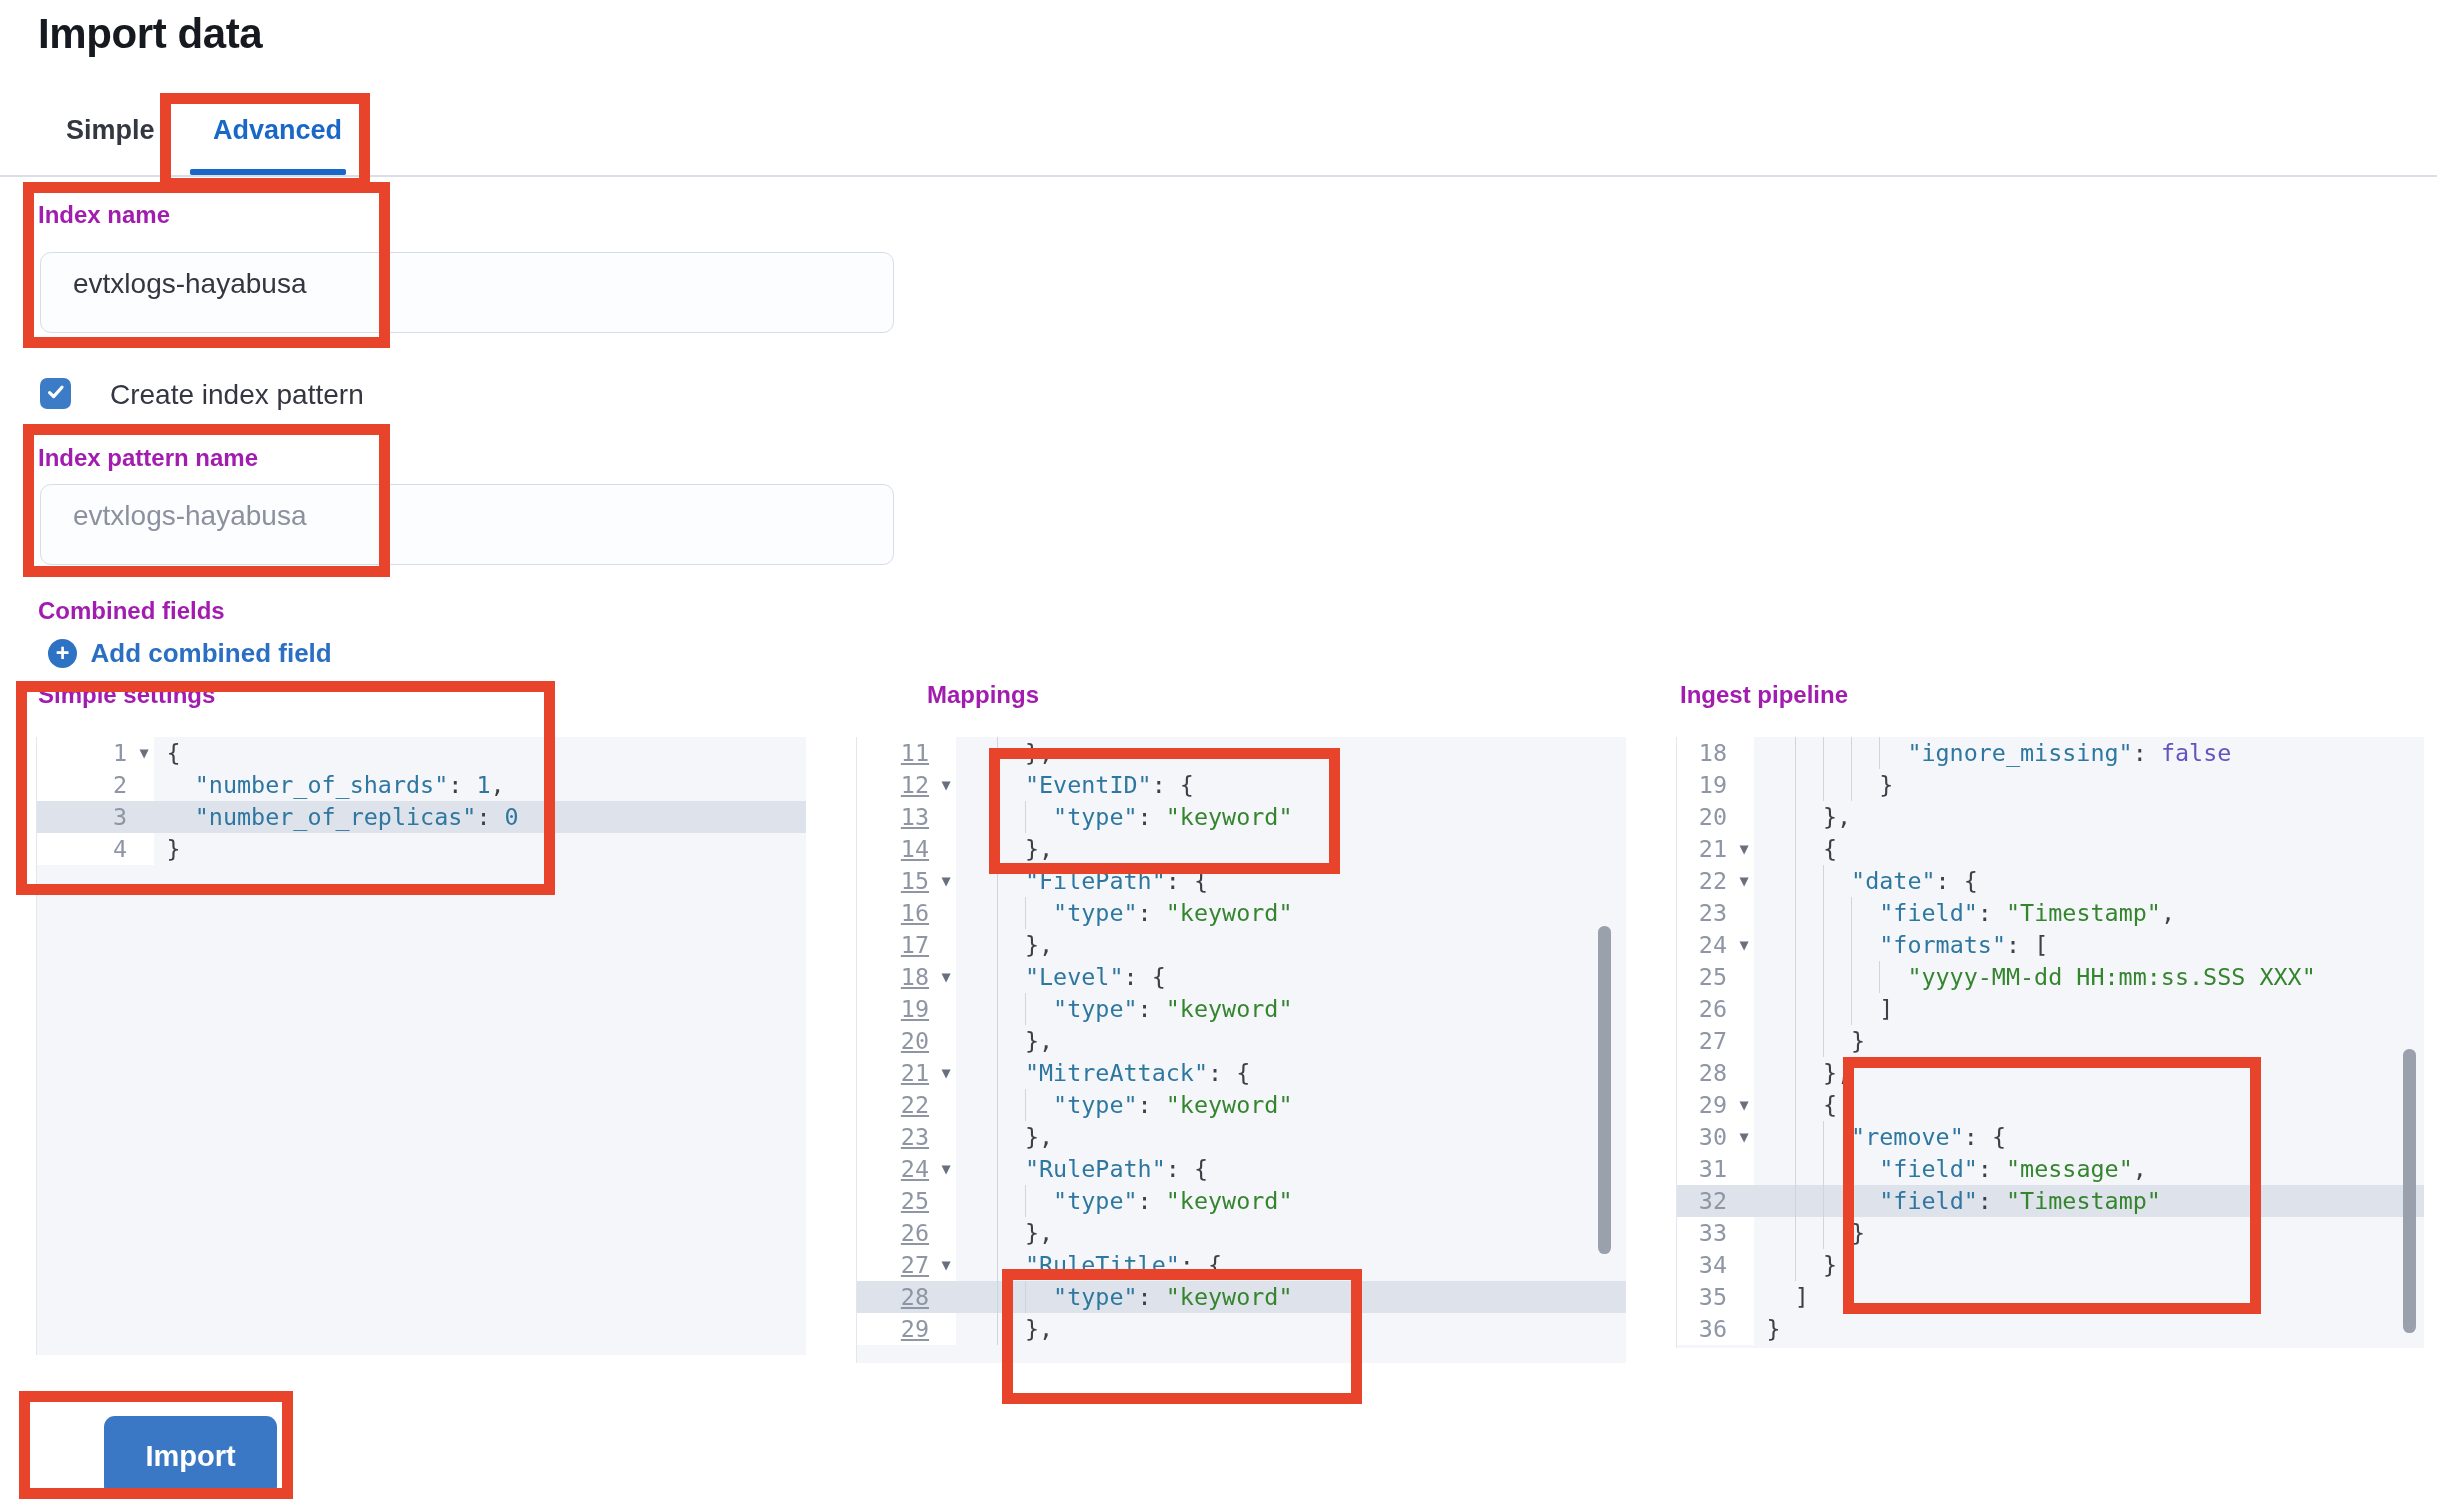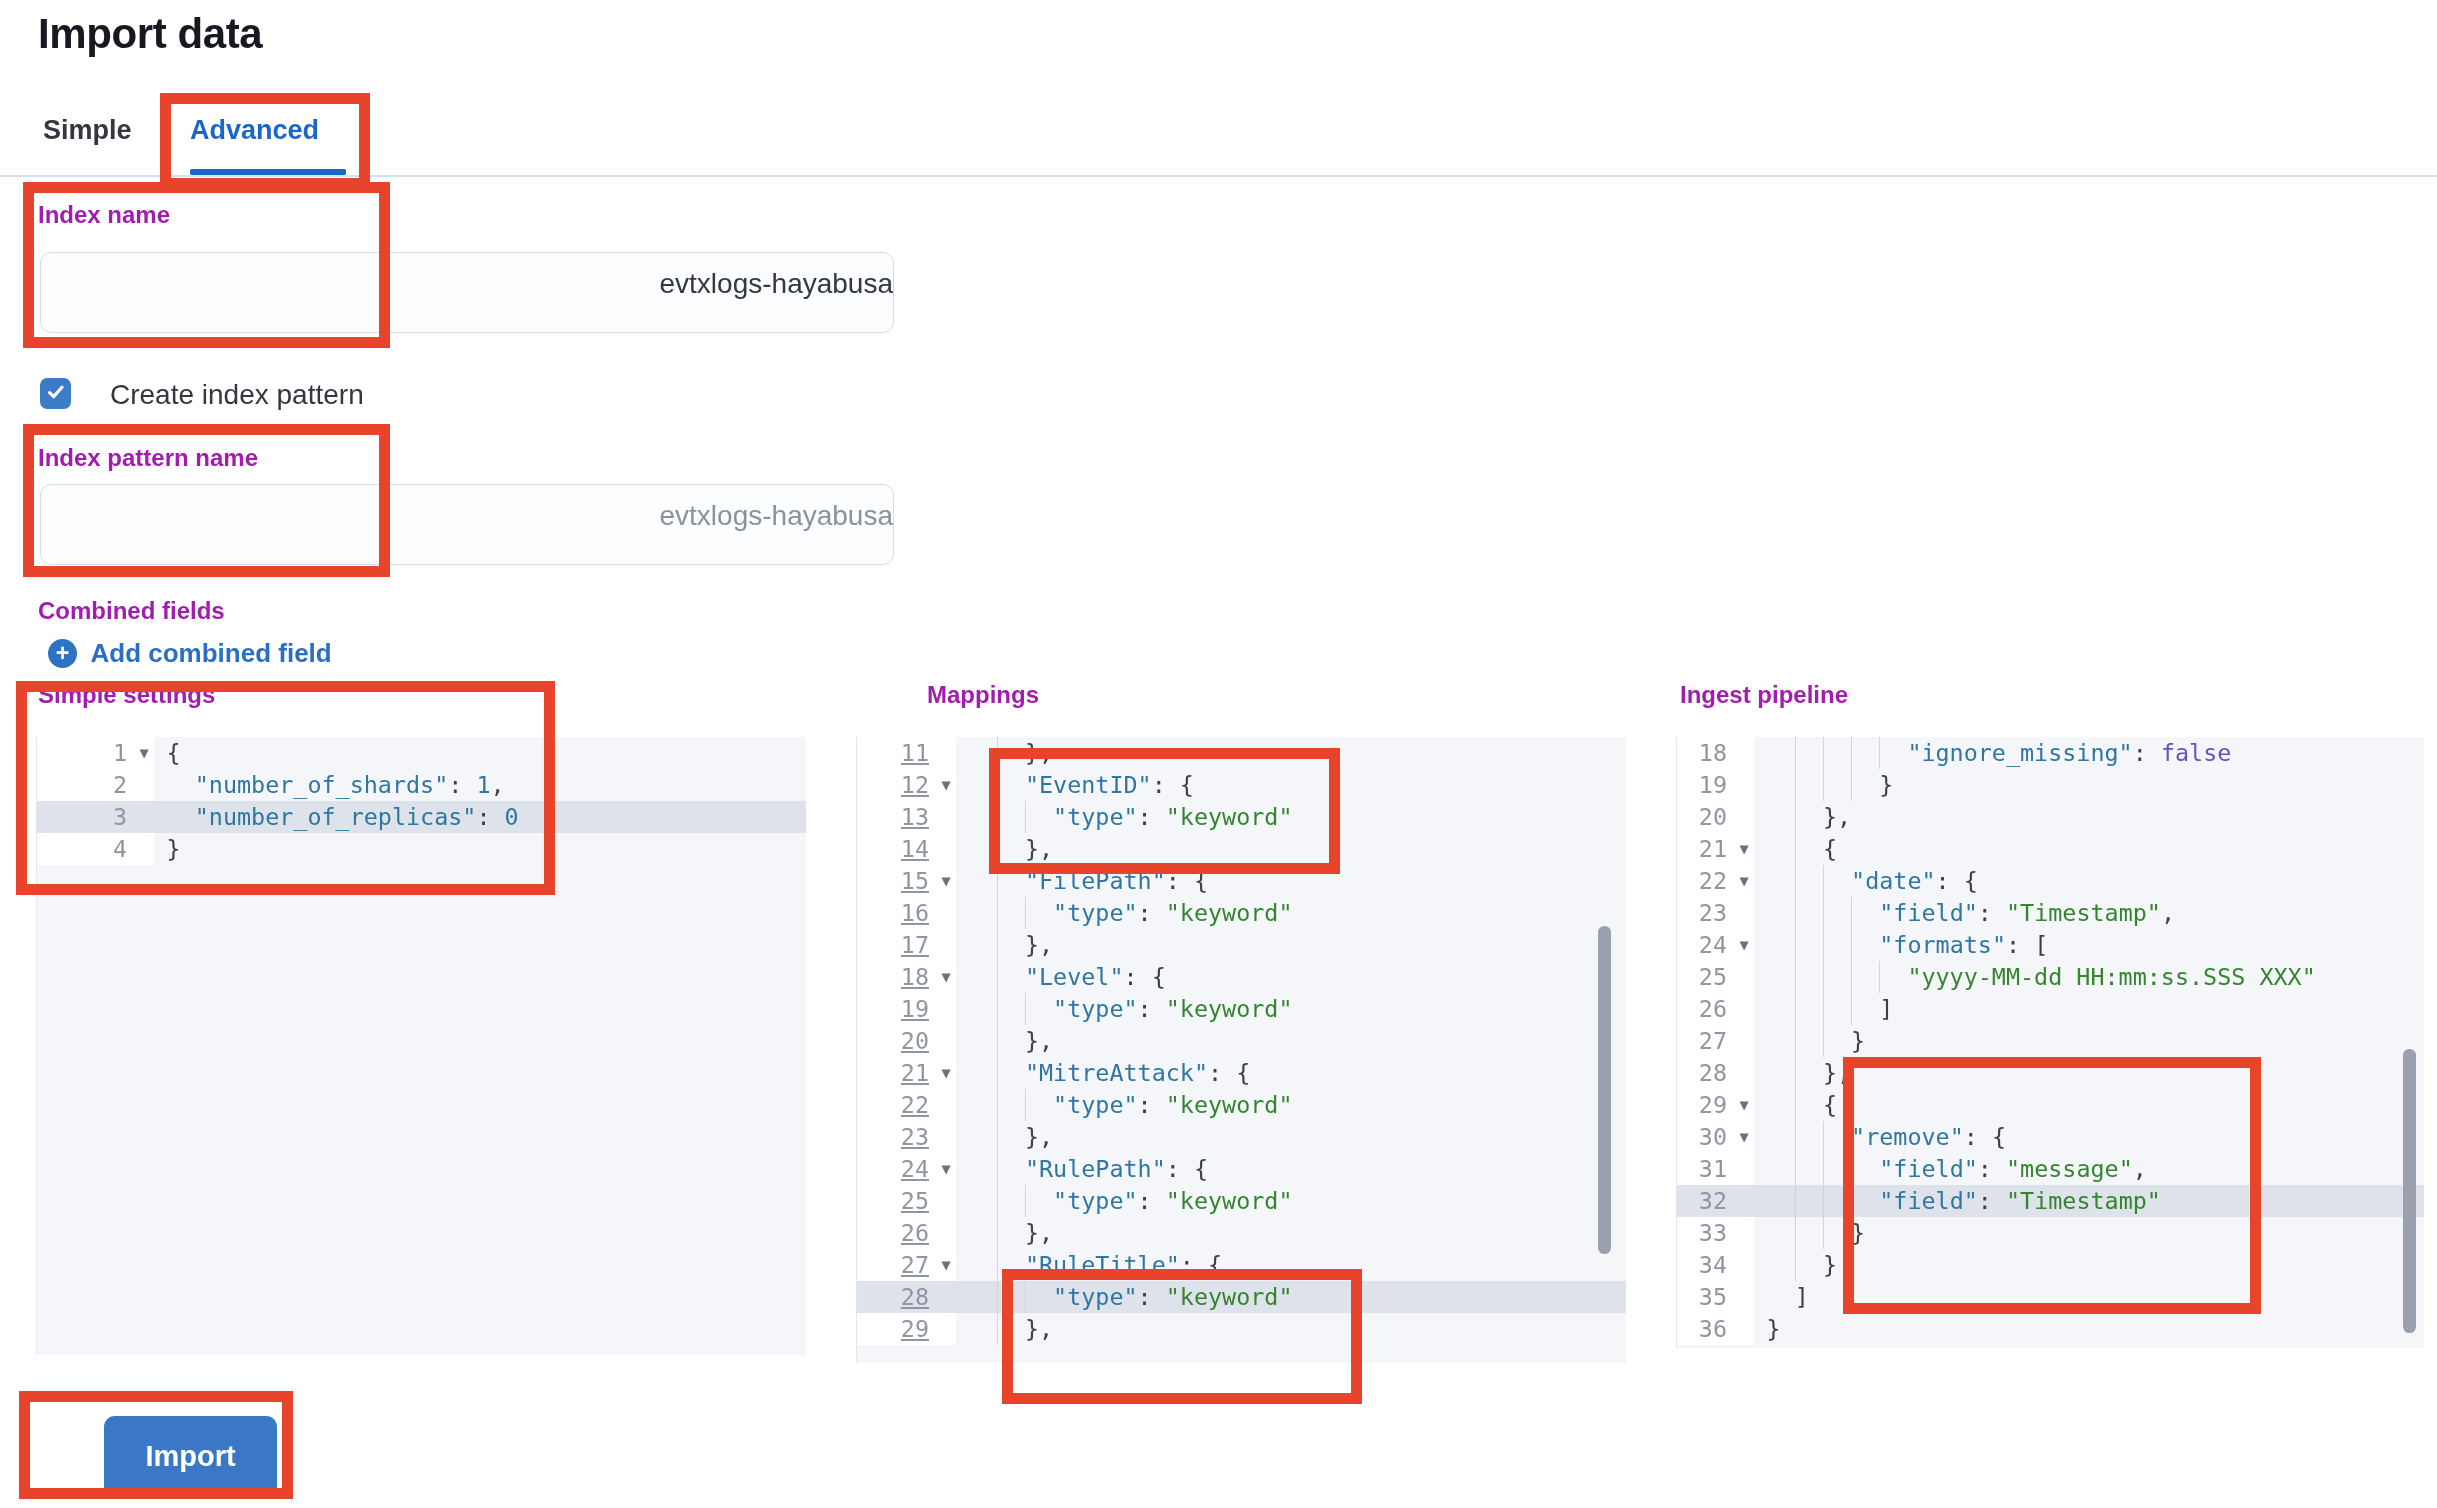--- a/index.html
+++ b/index.html
@@ -7,37 +7,37 @@
     --c-key:#2e77a0; --c-str:#35852f; --c-bool:#6554c0; --c-num:#2e77a0;
     --c-punct:#3c4048; --c-activeline:#dee2ea; --c-editor:#f5f6fa;
   }
   *{box-sizing:border-box; margin:0; padding:0;}
   html,body{background:#fff;}
   body{font-family:"Liberation Sans", sans-serif; color:#343741;}
   #page{position:relative; width:2438px; height:1508px; background:#fff; overflow:hidden;}
 
   .page-title{position:absolute; left:38px; top:10px; font-size:42px; font-weight:700; color:#16191f; letter-spacing:-0.4px;}
 
-  .tab{position:absolute; top:115px; font-size:27px; font-weight:700; color:#343741; cursor:pointer;}
+  .tab{position:absolute; top:115px; font-size:27px; font-weight:700; color:#343741; cursor:pointer;margin-left:23px;}
   .tab-simple{left:43px;}
   .tab-advanced{left:190px; color:var(--c-tab);}
   .tab-underline{position:absolute; left:190px; top:169px; width:156px; height:6.3px; background:var(--c-tab); border-radius:1.8px;}
   .divider{position:absolute; left:0; top:175px; width:2438px; height:1.8px; background:#d9dfe8;}
 
   .field-label{position:absolute; font-size:24px; font-weight:700; color:#a21caf;}
   .lbl-index-name{left:38px; top:201px;}
   .lbl-pattern{left:38px; top:444px;}
   .lbl-combined{left:38px; top:597px;}
   .lbl-section{top:681px;}
   .lbl-settings{left:38px;}
   .lbl-mappings{left:891px;margin-left:36px;}
   .lbl-ingest{left:1680px;}
 
   .text-input{position:absolute; width:854px; height:81px; background:#fbfdfe; border:1.8px solid #d6dde8;
-    border-radius:10.8px; font-family:"Liberation Sans", sans-serif; font-size:28px; color:#343741; padding:0 0 18px 32px; outline:none;text-align:right;}
+    border-radius:10.8px; font-family:"Liberation Sans", sans-serif; font-size:28px; color:#343741; padding:0 0 18px 32px; outline:none;}
   .input-index-name{left:40px; top:252px;}
   .input-pattern{left:40px; top:484px;}
   .text-input::placeholder{color:#8b919e; opacity:1;}
 
   .checkbox{position:absolute; left:40px; top:378px; width:31px; height:31px; background:#3c7bc6; border-radius:7.2px;
     display:flex; align-items:center; justify-content:center; cursor:pointer;}
   .checkbox svg{width:21.6px; height:21.6px;}
   .checkbox-label{position:absolute; left:90px; top:379px; font-size:28px; color:#343741;margin-left:20px;}
 
   .add-link{position:absolute; left:48px; top:638px; display:flex; align-items:center; gap:13.5px; cursor:pointer;}

